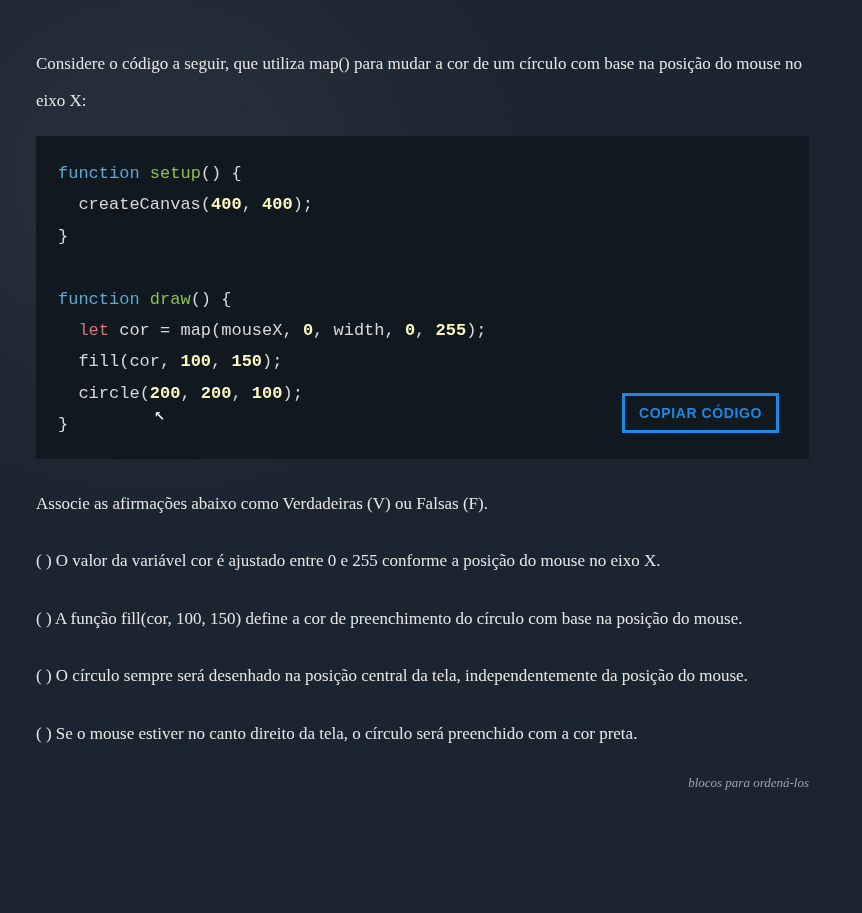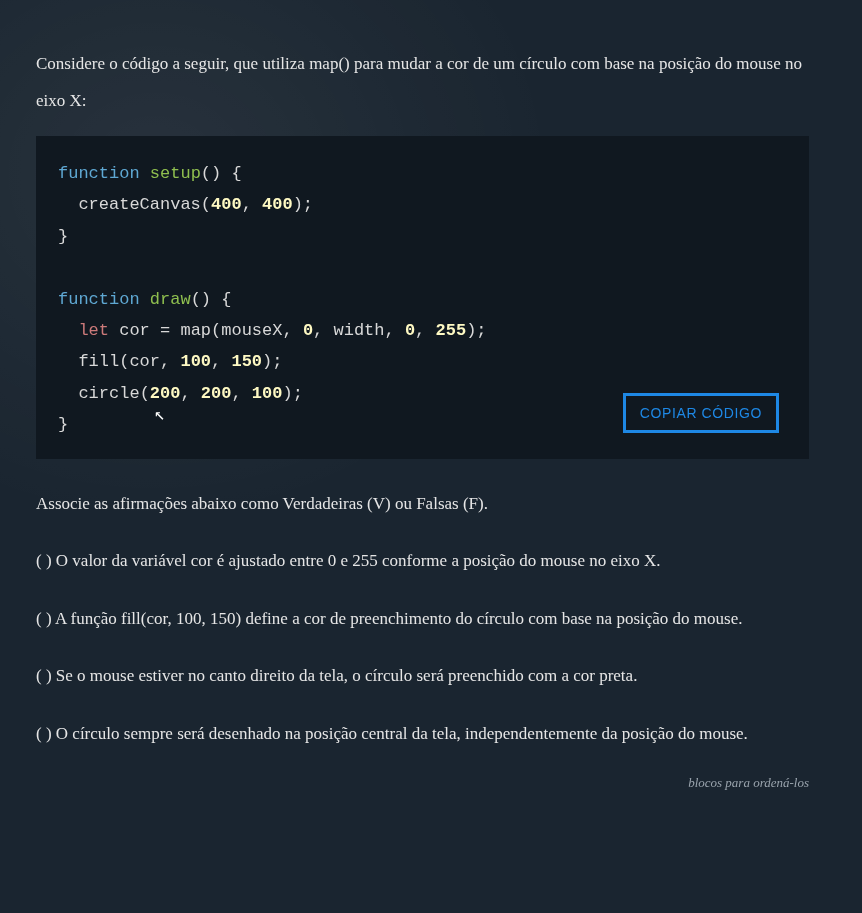--- a/index.html
+++ b/index.html
@@ -39,21 +39,21 @@
   .num     { color: #fef9c3; font-weight: bold; }
   .kw-let  { color: #cc7a7a; }
   .ident   { color: #d8d8d8; }
   .copy-btn {
     position: absolute;
     right: 30px;
     bottom: 26px;
     border: 3px solid #1e88e5;
     color: #1e88e5;
     font-family: Arial, sans-serif;
-    font-weight: normal;
+    font-weight: bold;
     font-size: 14px;
     letter-spacing: 0.6px;
     padding: 9px 14px;
     background: transparent;
     cursor: pointer;
   }
   .cursor {
     position: absolute;
     left: 118px;
     bottom: 26px;
@@ -98,18 +98,18 @@
         <div class="code-line"><span class="punct">}</span></div>
       </div>
     <span class="cursor">↖</span>
     <button class="copy-btn">COPIAR CÓDIGO</button>
   </div>
 
   <p class="question-intro">Associe as afirmações abaixo como Verdadeiras (V) ou Falsas (F).</p>
 
   <p class="statement">( ) O valor da variável cor é ajustado entre 0 e 255 conforme a posição do mouse no eixo X.</p>
   <p class="statement">( ) A função fill(cor, 100, 150) define a cor de preenchimento do círculo com base na posição do mouse.</p>
+  <p class="statement">( ) O círculo sempre será desenhado na posição central da tela, independentemente da posição do mouse.</p>
   <p class="statement">( ) Se o mouse estiver no canto direito da tela, o círculo será preenchido com a cor preta.</p>
-  <p class="statement">( ) O círculo sempre será desenhado na posição central da tela, independentemente da posição do mouse.</p>
 
   <div class="footer-frag">blocos para ordená-los</div>
 
 </div>
 
 </body></html>

